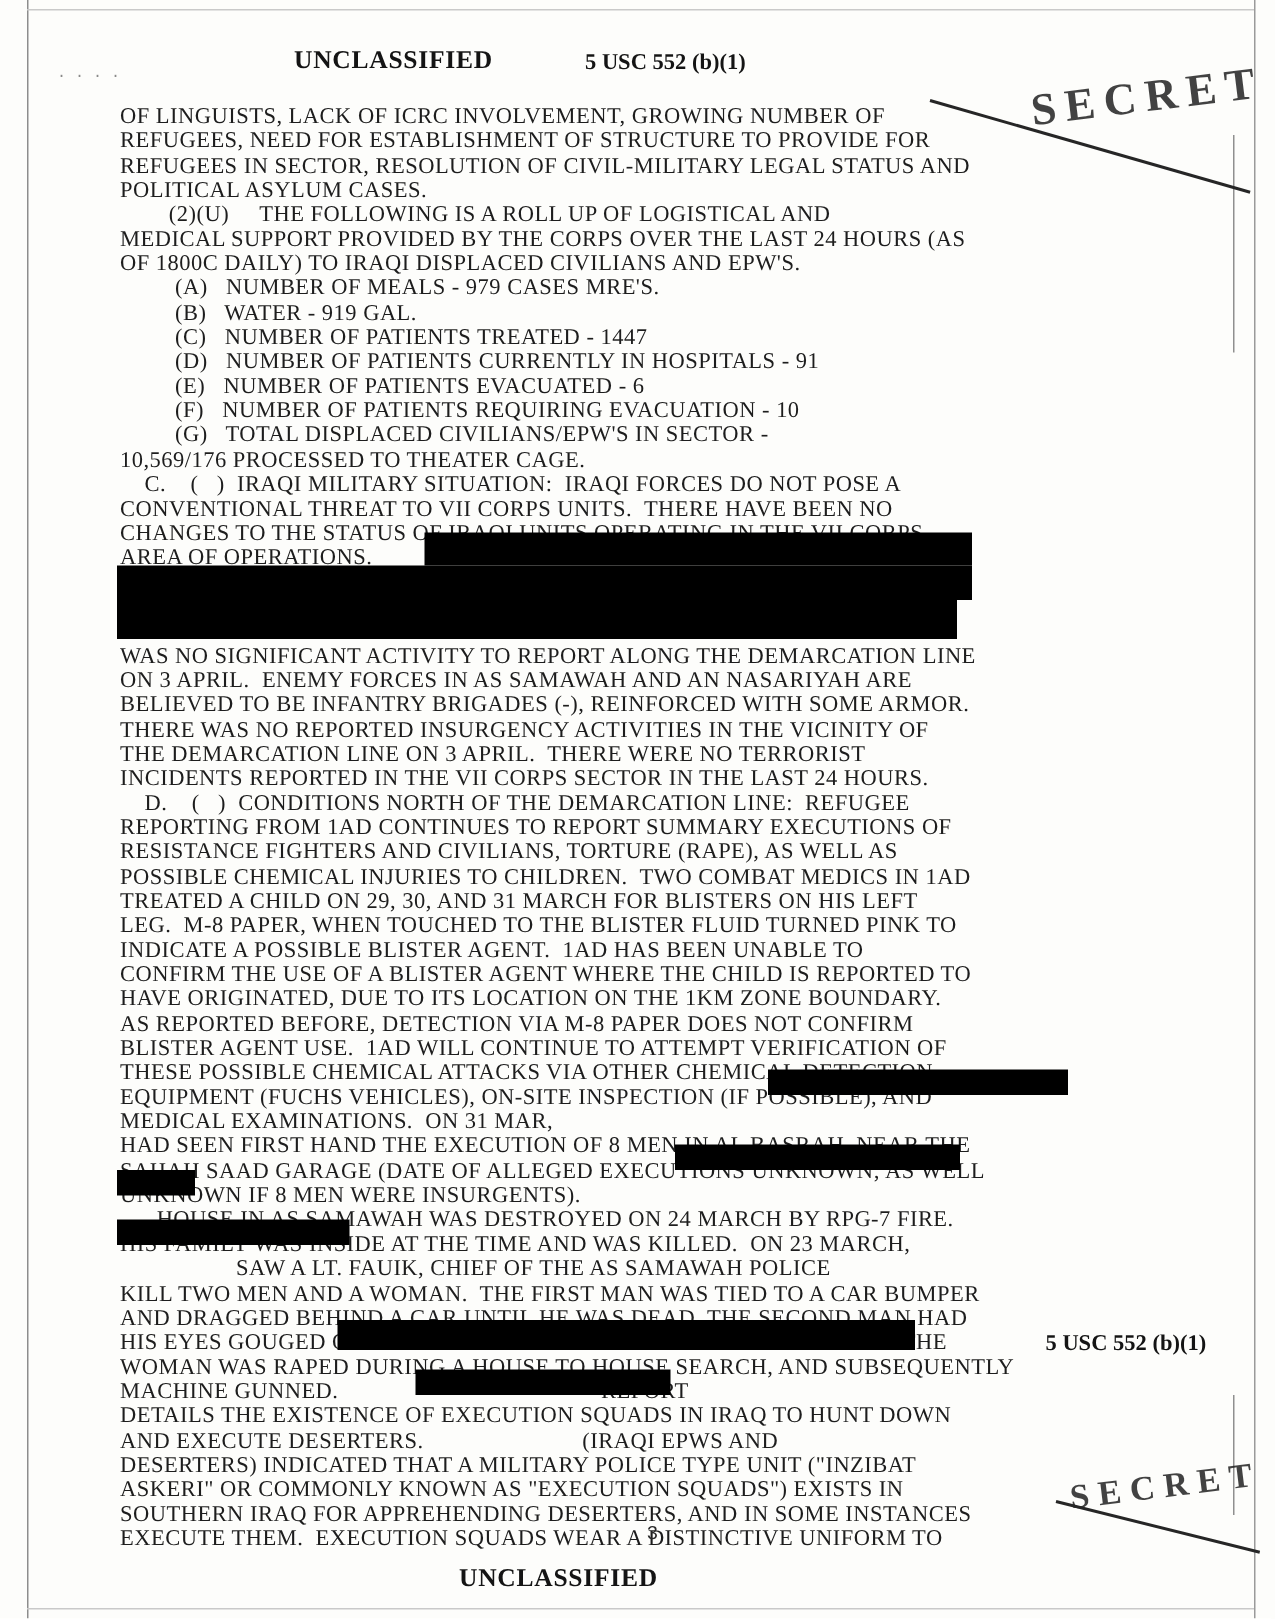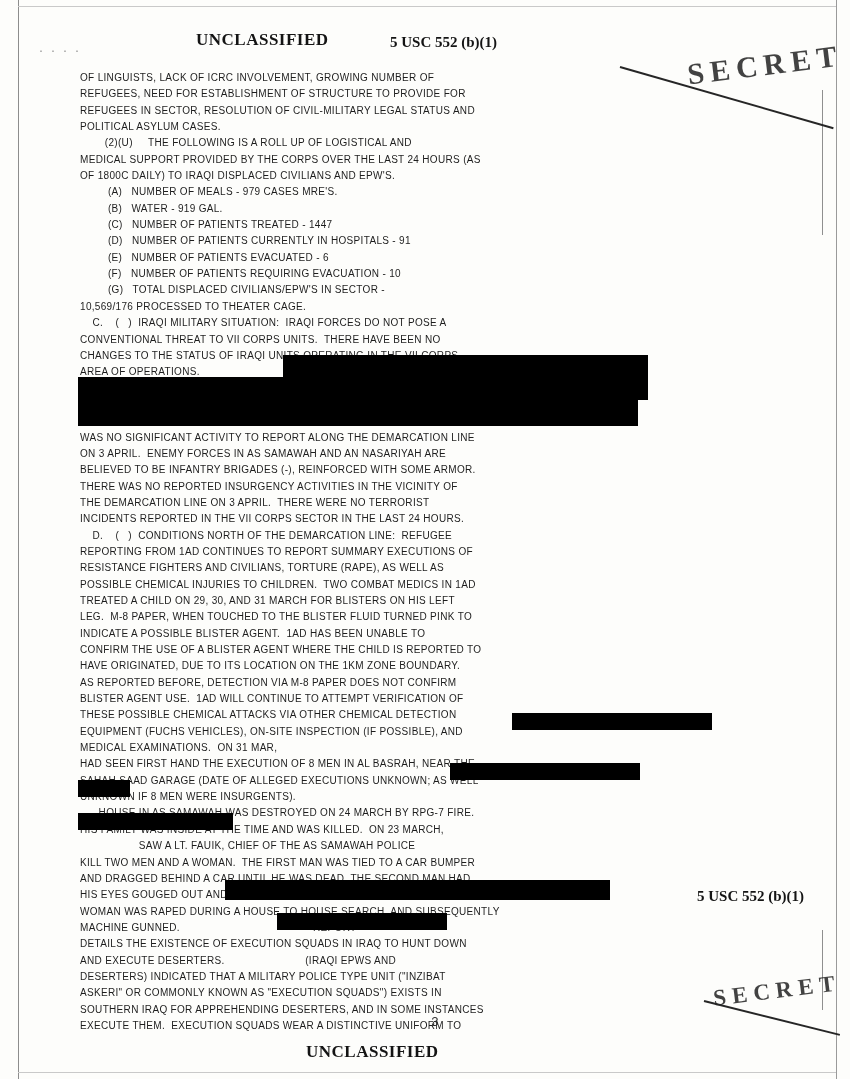--- a/index.html
+++ b/index.html
@@ -88,22 +88,22 @@
     font-size: 13px;
     color: #2a2a2a;
   }
 
   
   .body-text {
     position: absolute;
     left: 80px;
     top: 70px;
     width: 630px;
-    font-family: Liberation Sans, sans-serif;
-    font-size: 10px;
+    font-family: Liberation Serif, serif;
+    font-size: 15px;
     line-height: 16.35px;
     letter-spacing: 0.32px;
     color: #1d1d1d;
     white-space: pre;
   }
   .body-text .ln { display: block; height: 16.35px; }
 
   
   .redact {
     position: absolute;

